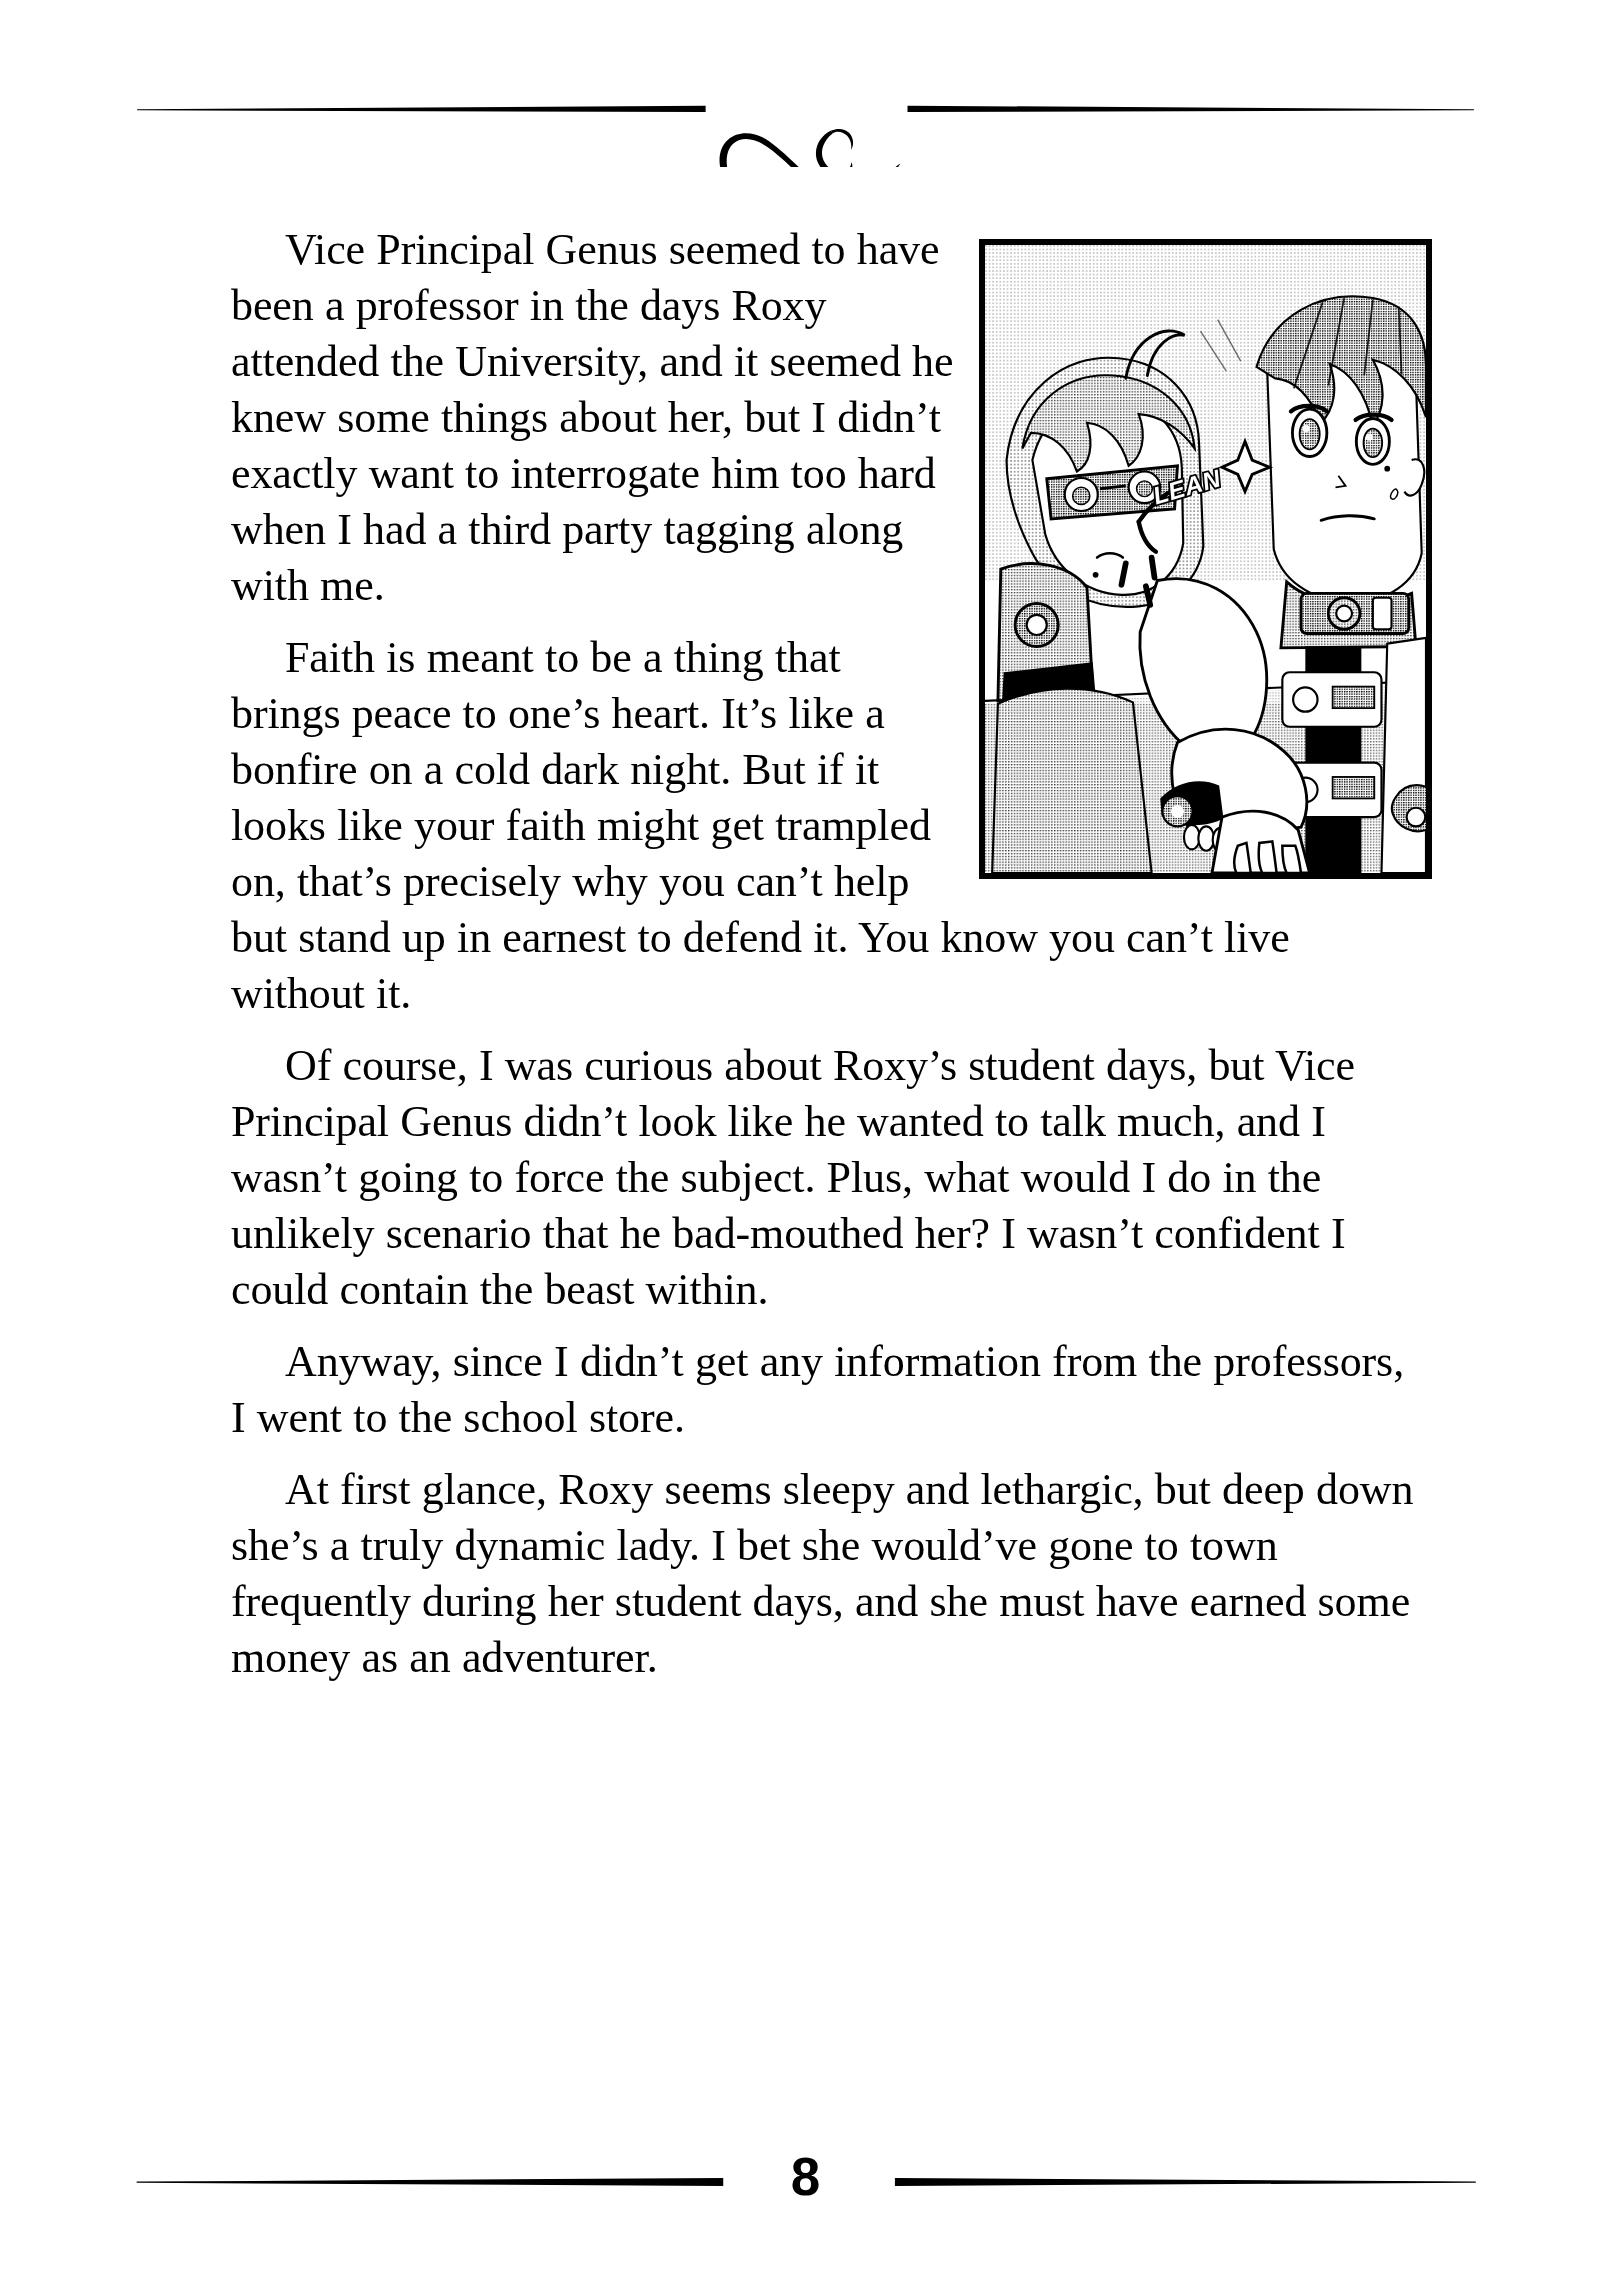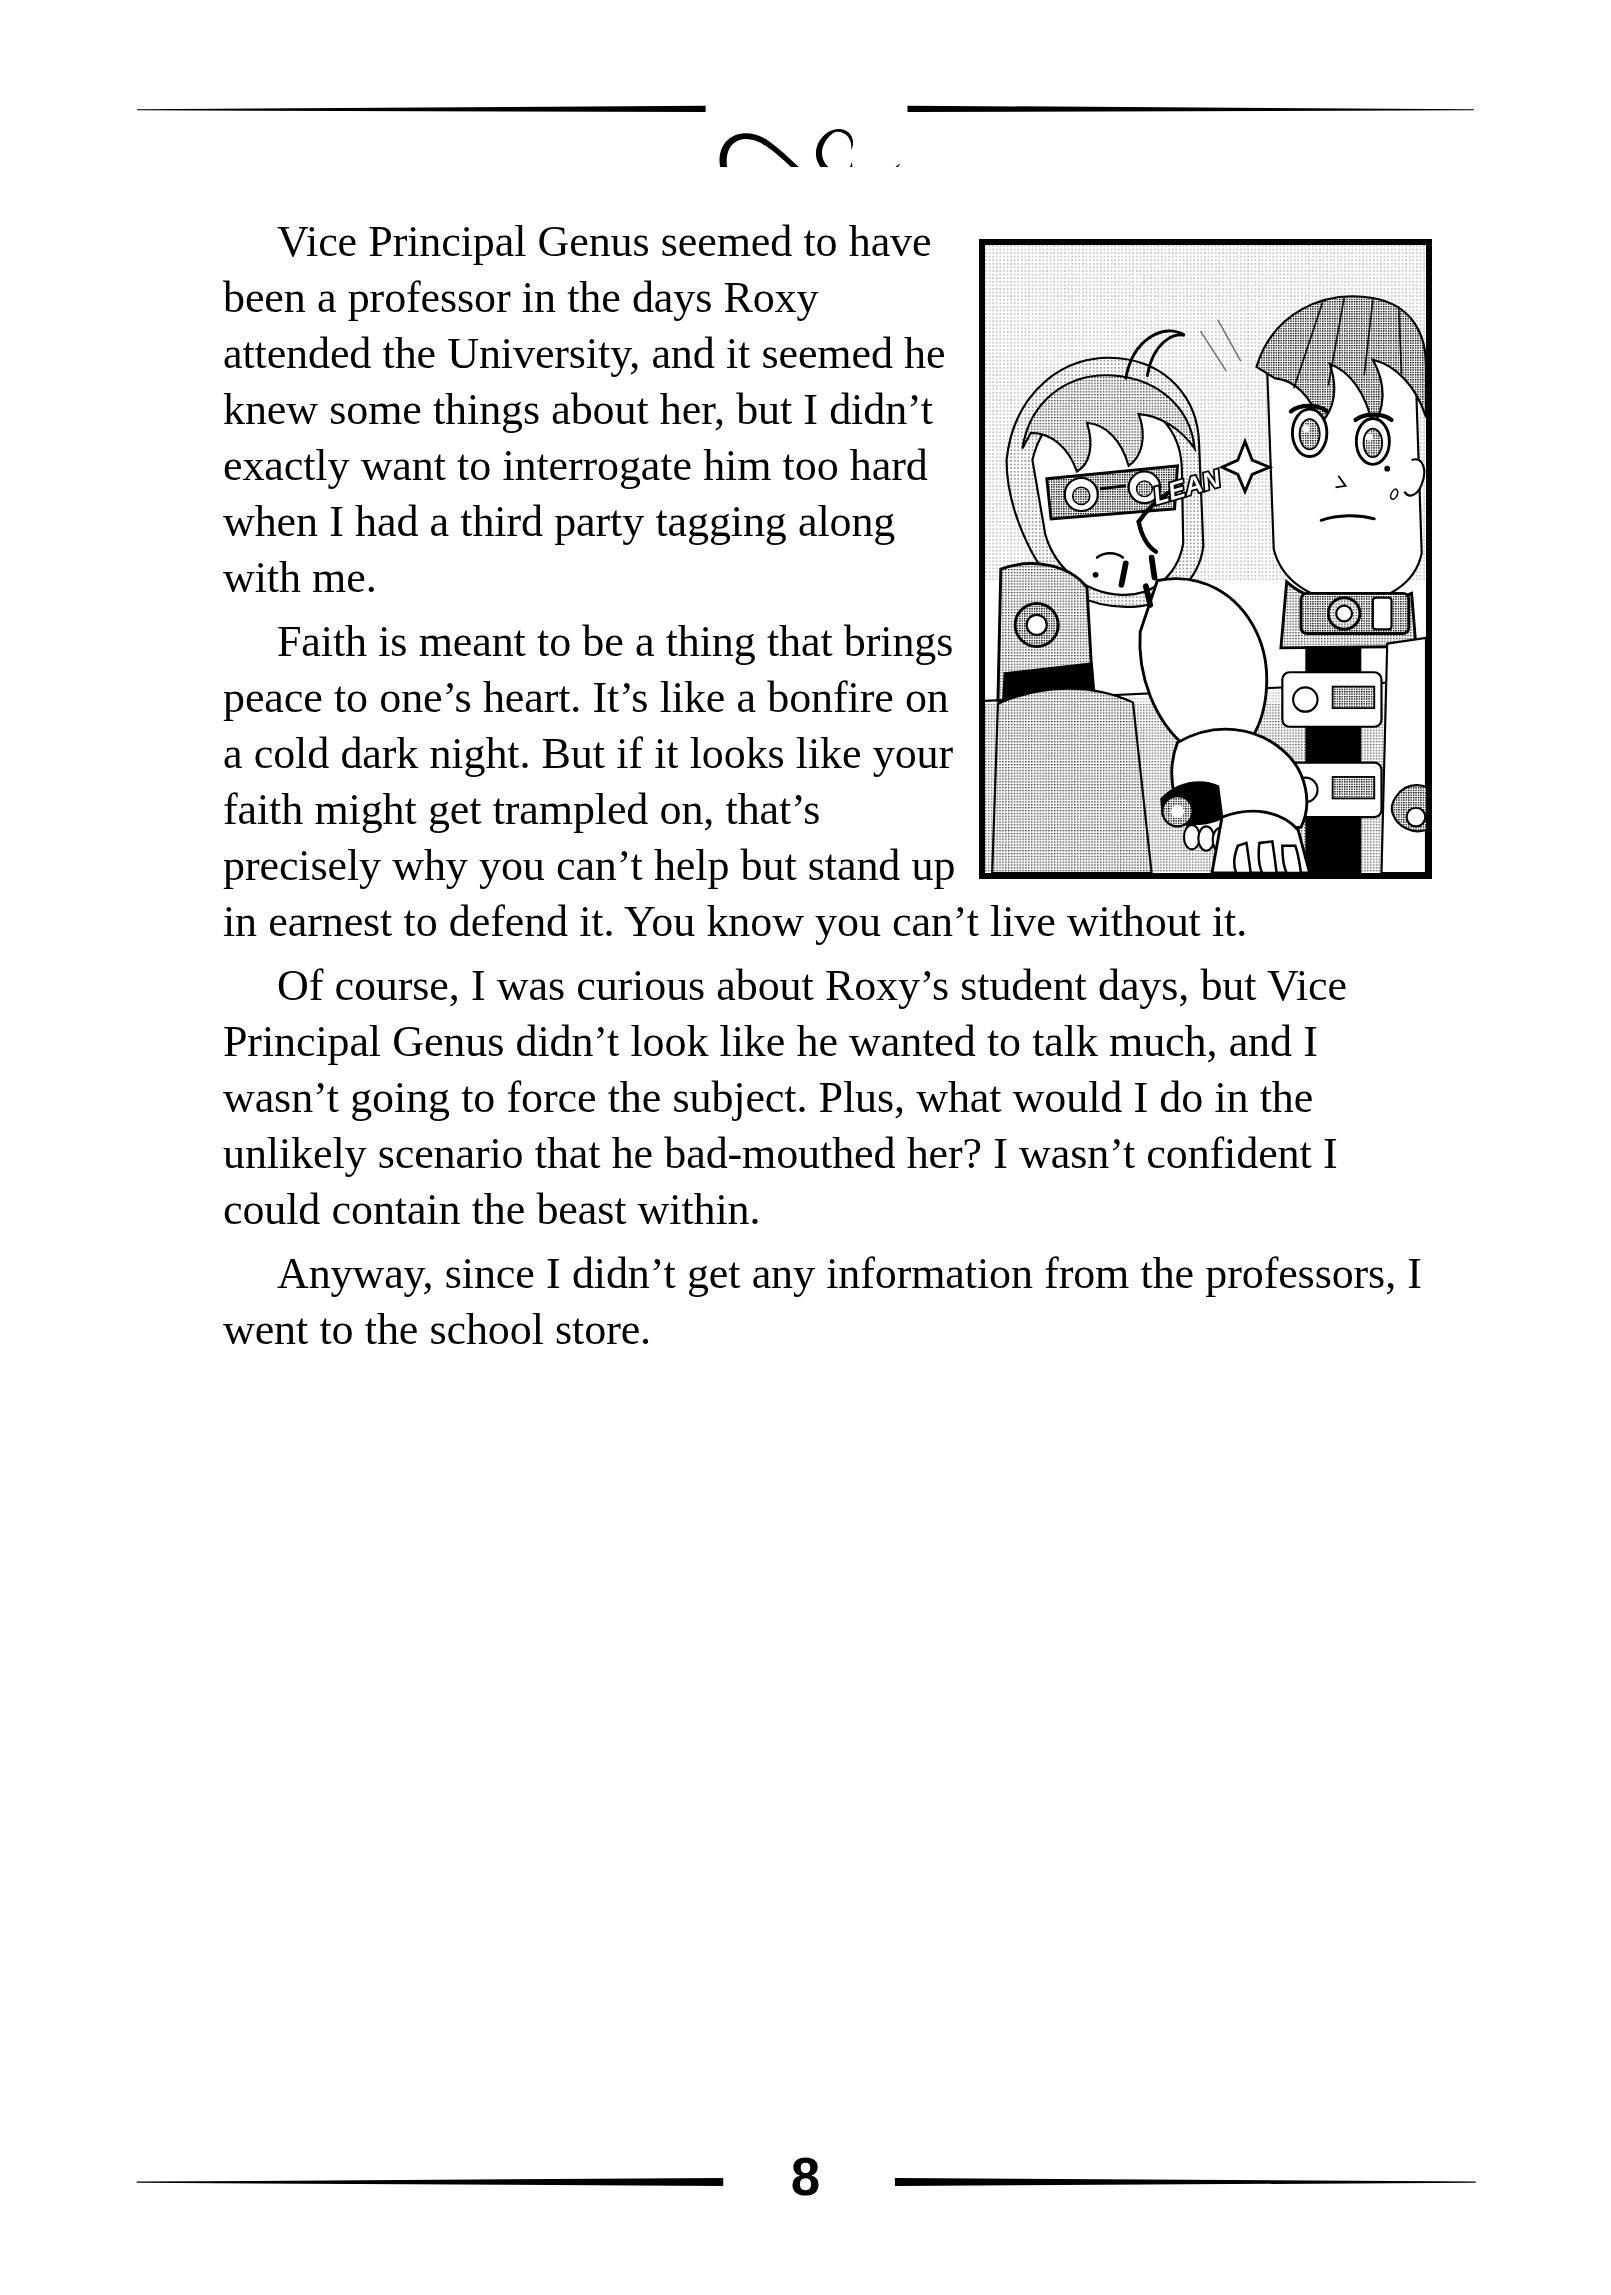--- a/index.html
+++ b/index.html
@@ -36,21 +36,21 @@
   .header-ornament svg { display: block; width: 1611px; height: 107px; }
 
   
   .text-column {
     position: absolute;
     left: 215px;
     top: 206px;
     width: 1217px;
   }
   .para {
-    margin: 8px;
+    margin: 16px;
     font-size: 44px;
     line-height: 56px;
     text-indent: 54px;
     text-align: left;
     letter-spacing: -0.1px;
     word-spacing: 0.4px;
     -webkit-font-smoothing: antialiased;
   }
 
   
@@ -298,20 +298,21 @@
             <path d="M324,104 L356,162"></path>
           </g>
         </g>
       </svg>
     </figure>
 
     <p class="para">Vice Principal Genus seemed to have been a professor in the days Roxy attended the University, and it seemed he knew some things about her, but I didn’t exactly want to interrogate him too hard when I had a third party tagging along with me.</p>
     <p class="para">Faith is meant to be a thing that brings peace to one’s heart. It’s like a bonfire on a cold dark night. But if it looks like your faith might get trampled on, that’s precisely why you can’t help but stand up in earnest to defend it. You know you can’t live without it.</p>
     <p class="para">Of course, I was curious about Roxy’s student days, but Vice Principal Genus didn’t look like he wanted to talk much, and I wasn’t going to force the subject. Plus, what would I do in the unlikely scenario that he bad-mouthed her? I wasn’t confident I could contain the beast within.</p>
     <p class="para">Anyway, since I didn’t get any information from the professors, I went to the school store.</p>
+    <p class="para">At first glance, Roxy seems sleepy and lethargic, but deep down she’s a truly dynamic lady. I bet she would’ve gone to town frequently during her student days, and she must have earned some money as an adventurer.</p>
   </div>
 
   <div class="footer">
     <svg viewBox="0 0 2250 130" xmlns="http://www.w3.org/2000/svg" aria-hidden="true">
 
       <polygon points="190,47 1010,42 1010,53 190,48.6" fill="#000000"></polygon>
 
       <polygon points="1250,42 2062,47 2062,48.6 1250,53" fill="#000000"></polygon>
     </svg>
   </div>

